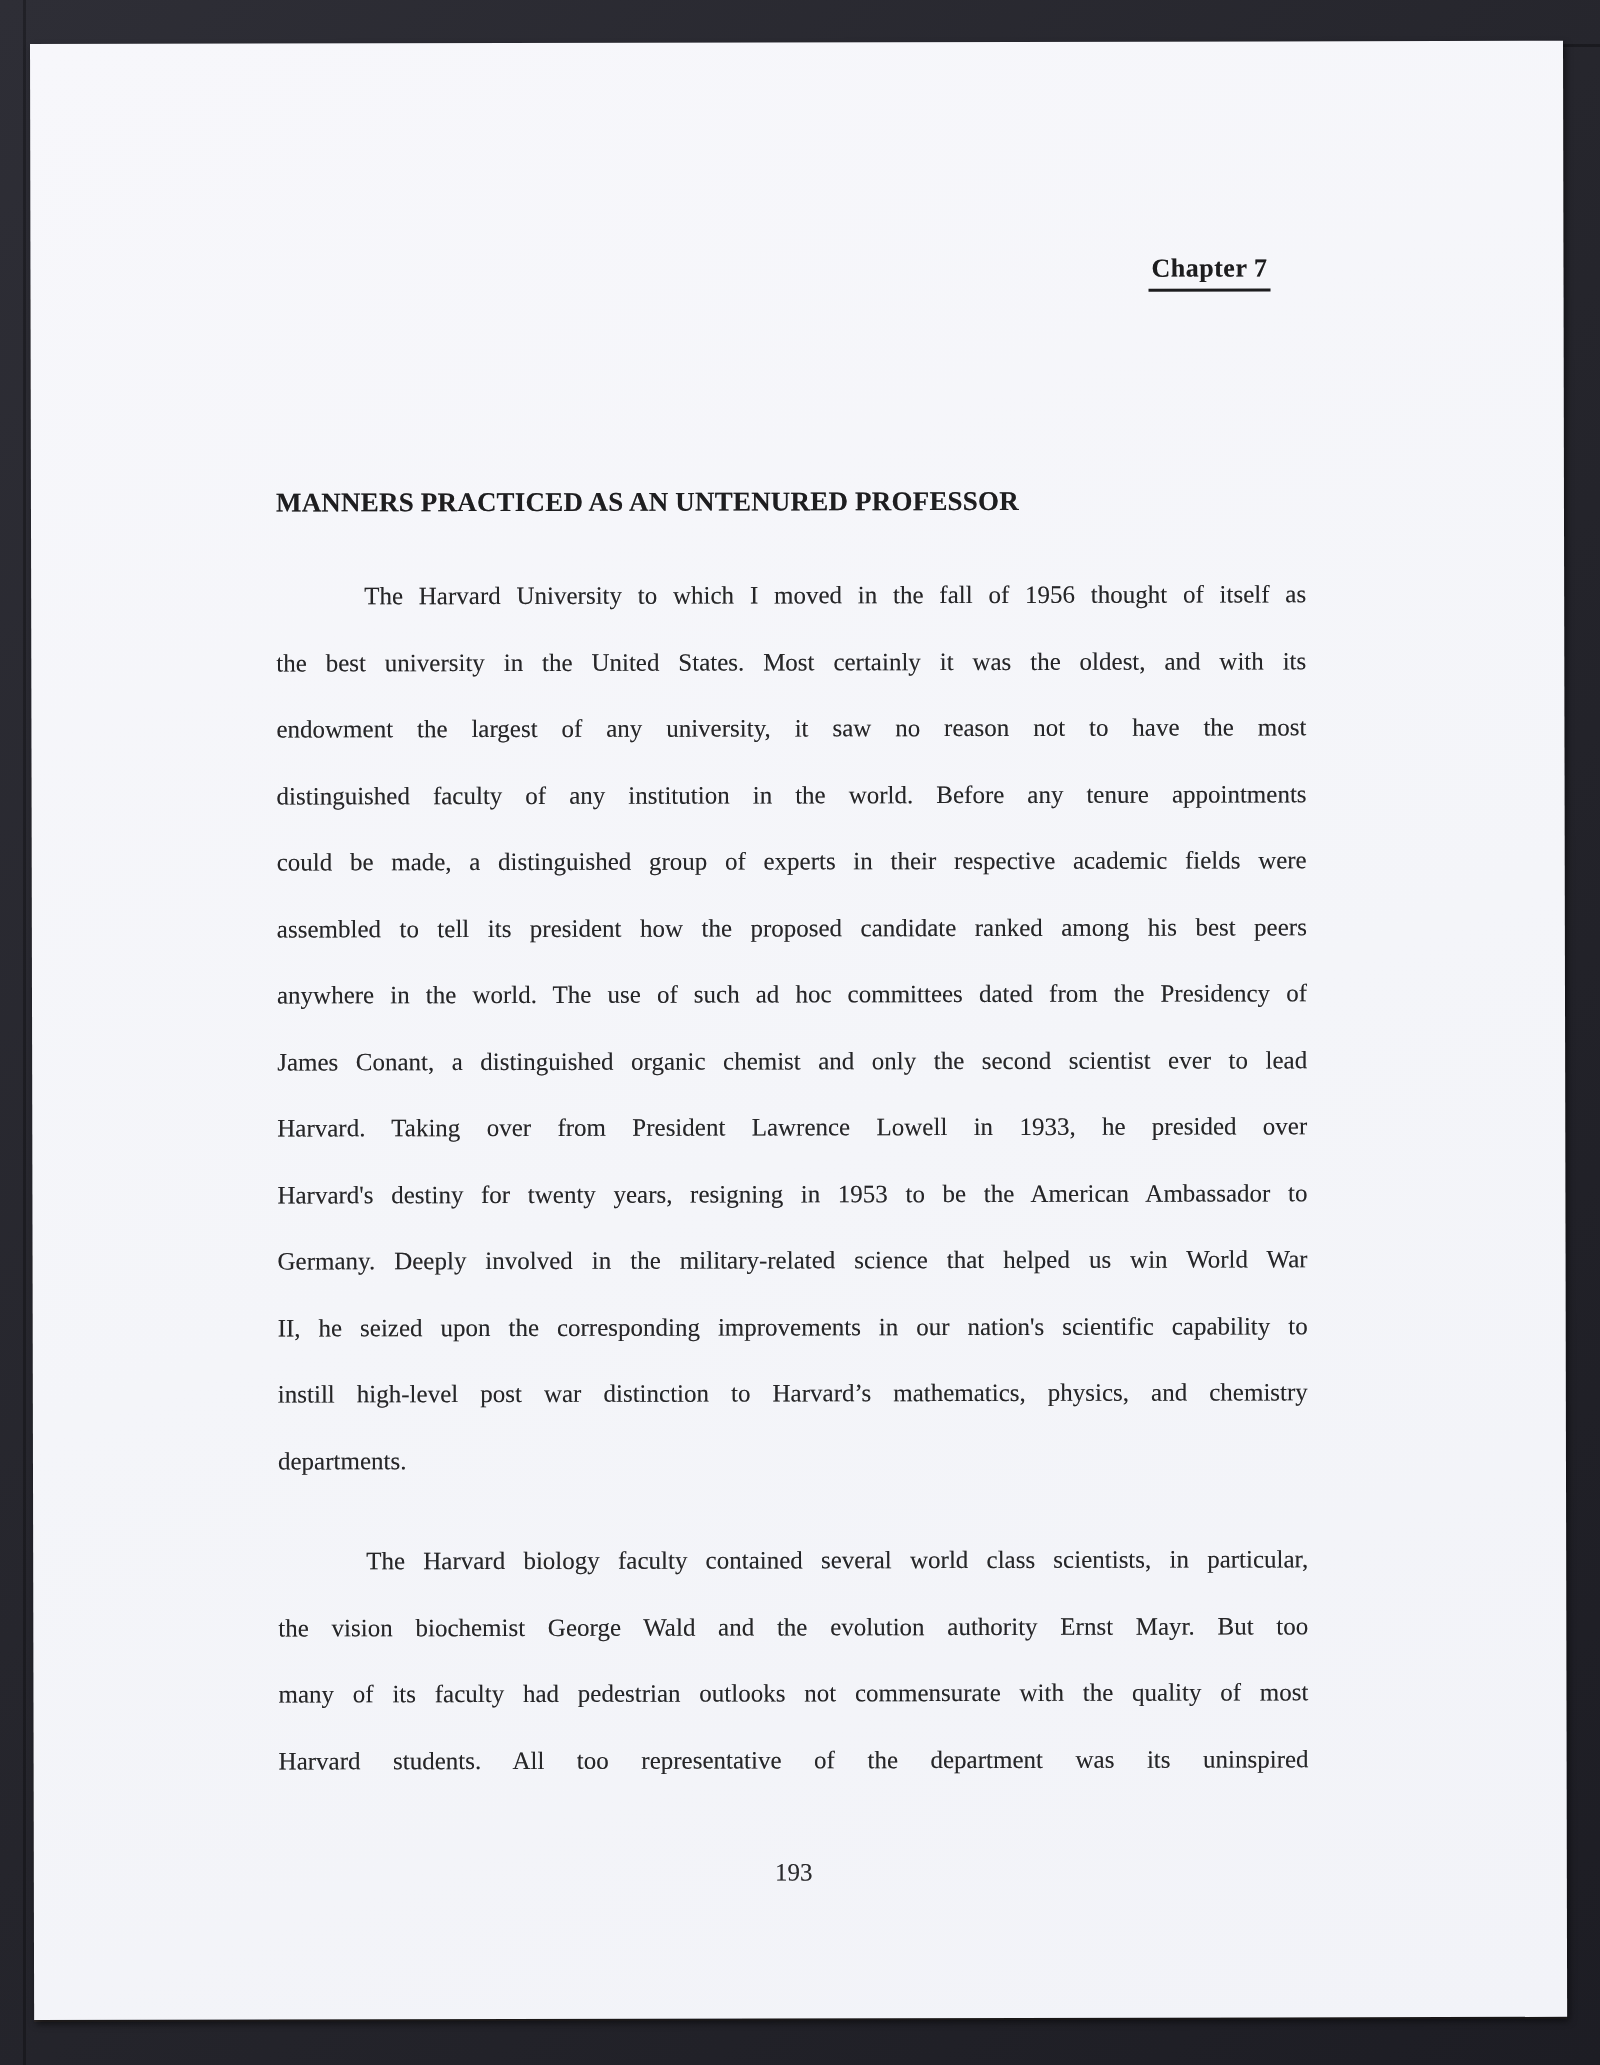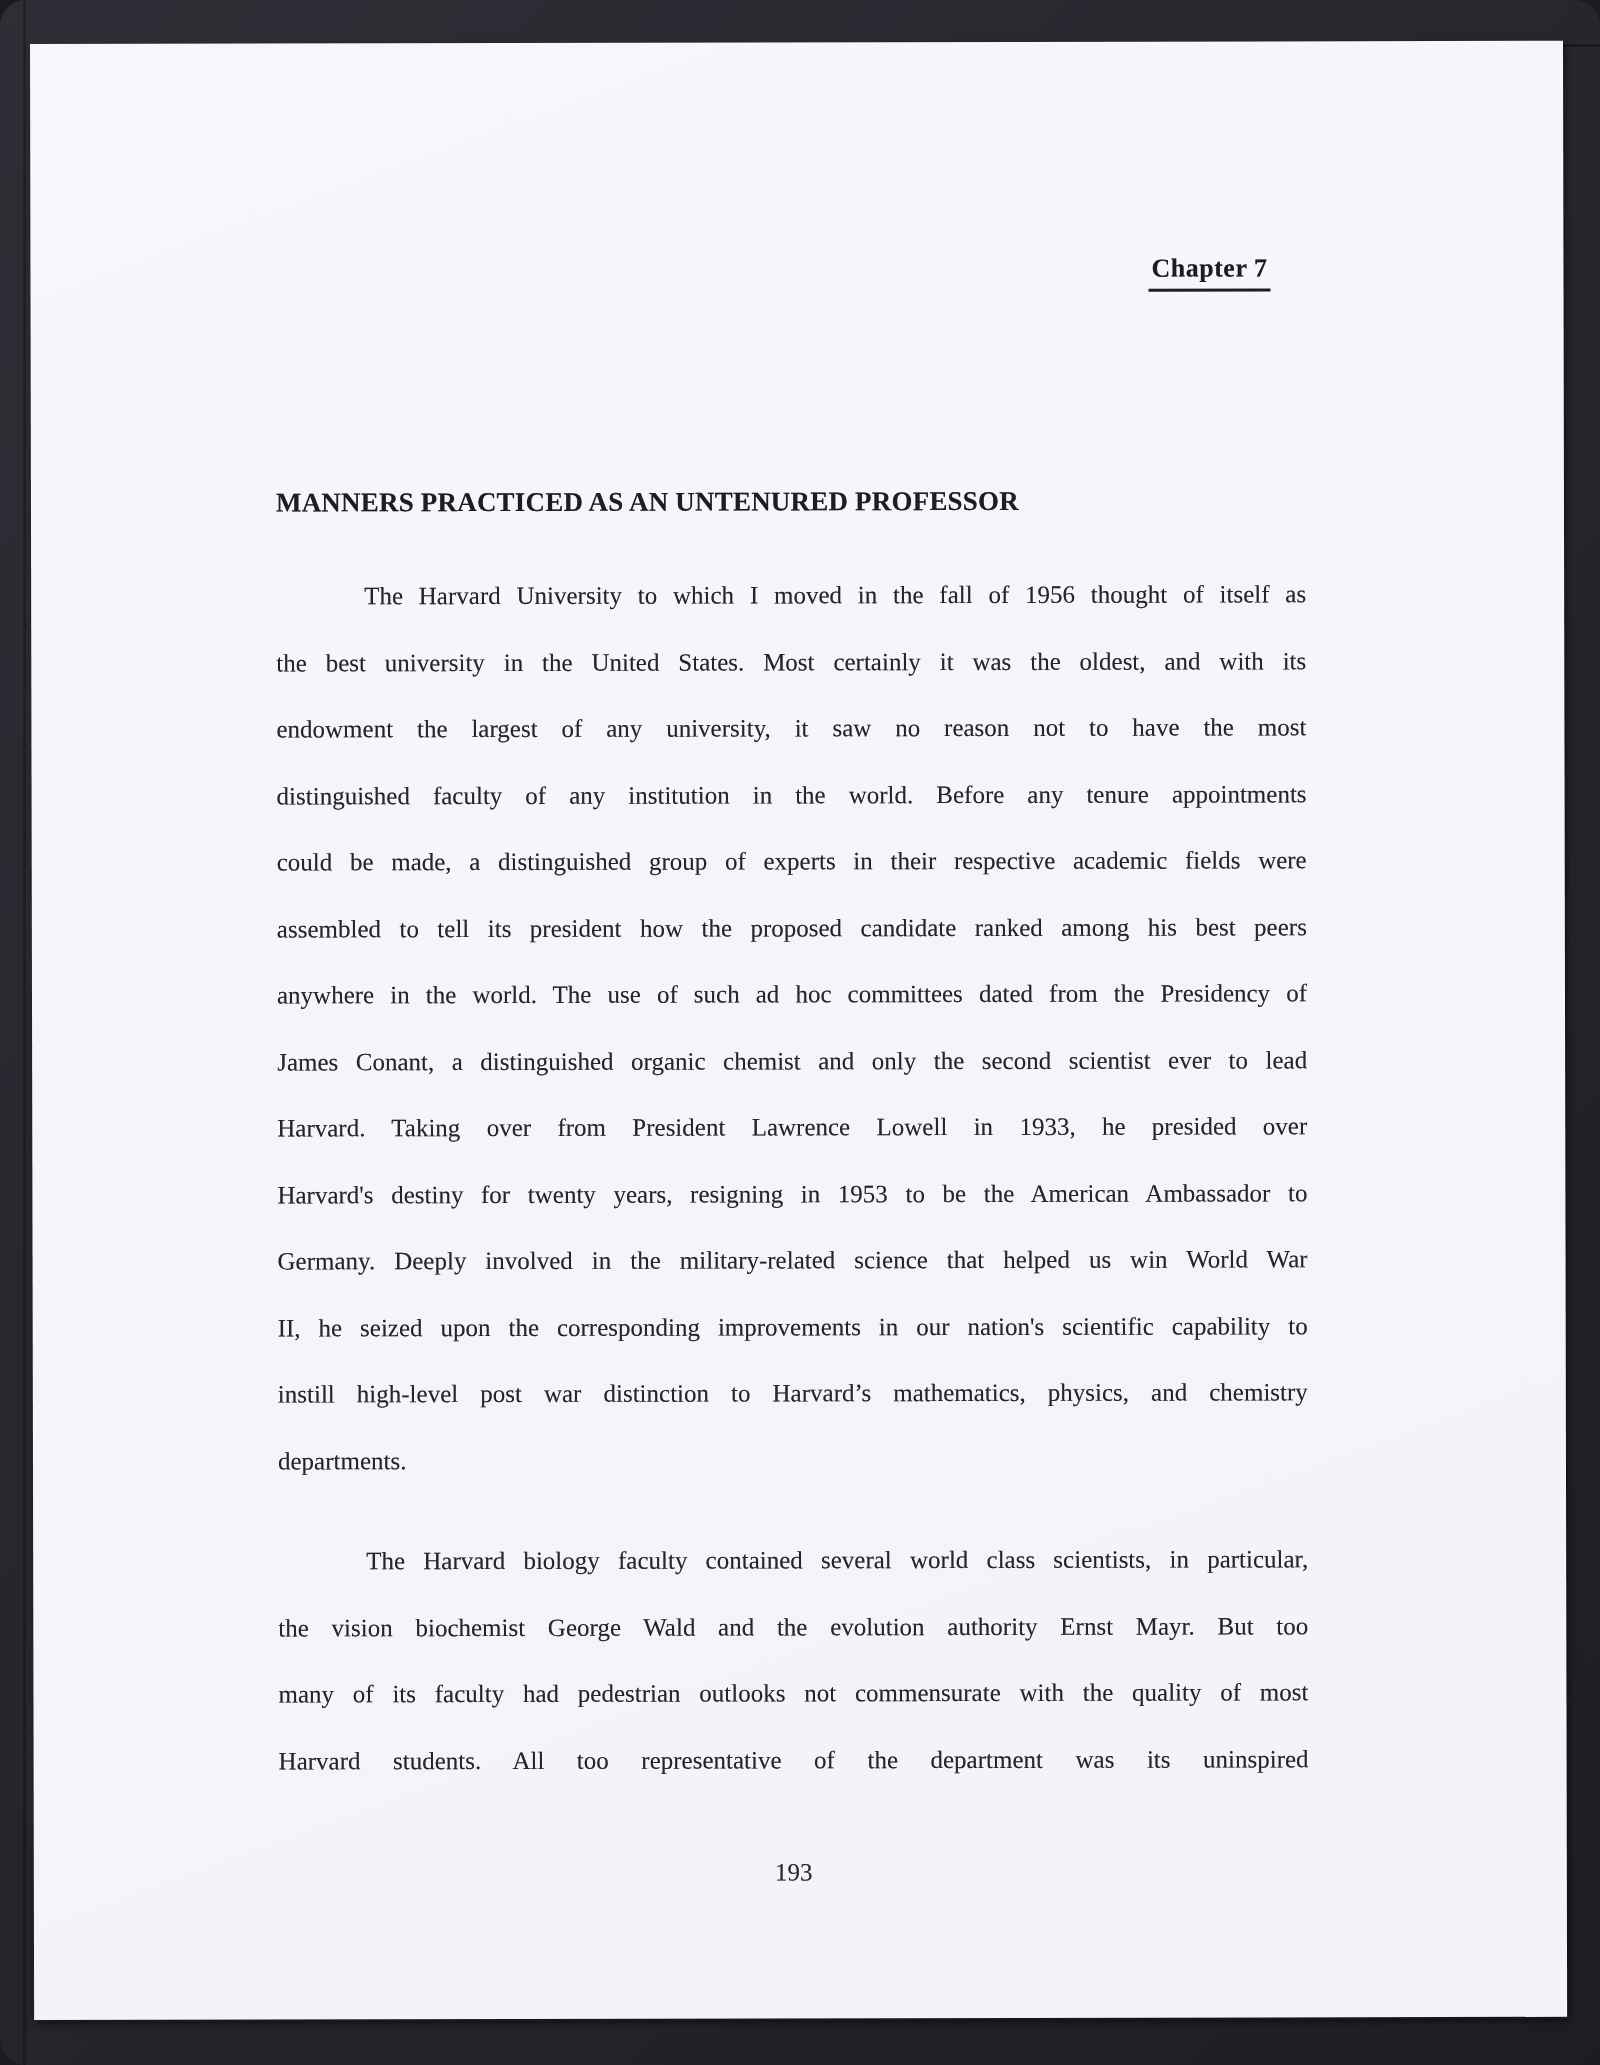--- a/index.html
+++ b/index.html
@@ -2,21 +2,20 @@
 <html><head>
 <meta charset="utf-8">
 <style>
   html,body{margin:0;padding:0;background:#1b1b21;}
   .stage{
     position:relative;
     width:1600px;height:2065px;
     background:linear-gradient(135deg,#2e2e36 0%,#26262d 45%,#1d1d24 100%);
     overflow:hidden;
     font-family:"Liberation Serif","DejaVu Serif",serif;
-    border-radius:26px;
   }
   .seam-v{
     position:absolute;left:23px;top:0;bottom:0;width:3px;
     background:rgba(0,0,0,0.28);
   }
   .seam-h{
     position:absolute;top:44px;left:1560px;right:0;height:3px;
     background:rgba(0,0,0,0.30);
   }
   .paper{

